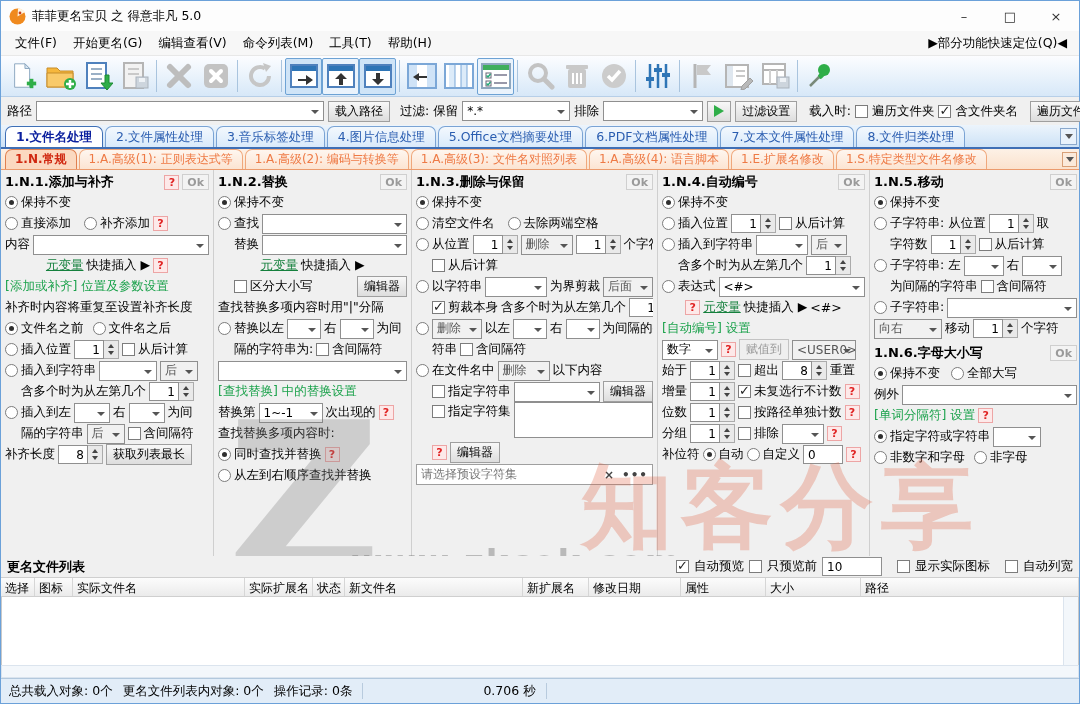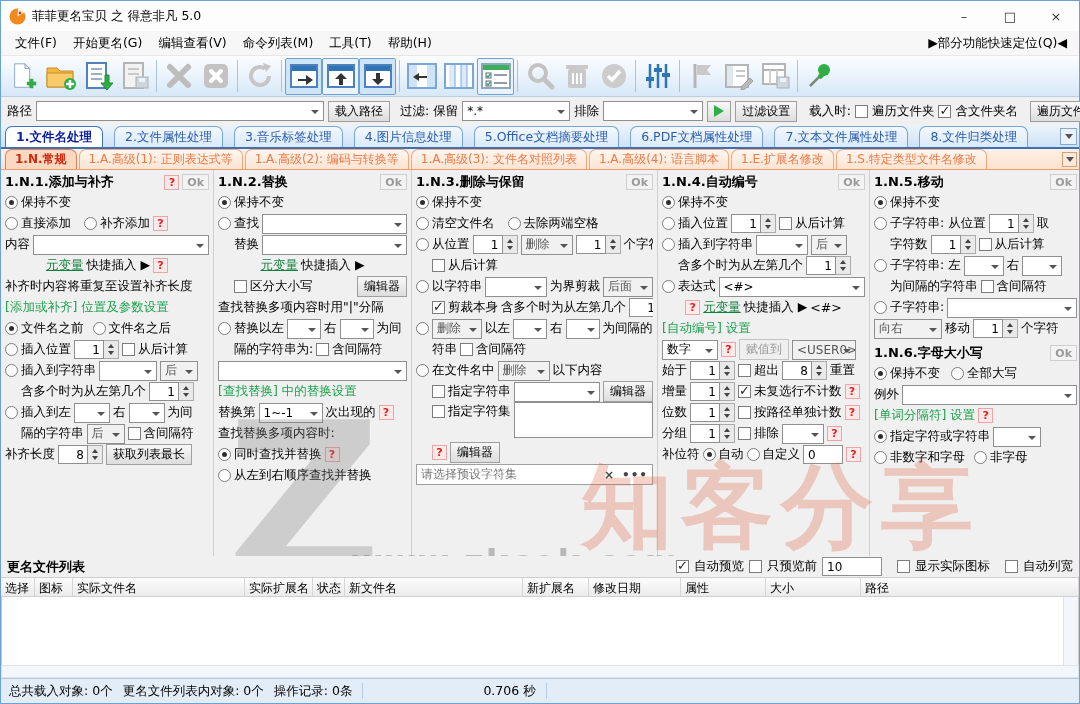--- a/index.html
+++ b/index.html
@@ -56,21 +56,21 @@
   .rd { width:13px; height:13px; border:1px solid #7c7c7c; border-radius:50%; background:#fff; position:relative; flex:none; }
   .rd.on::after { content:""; position:absolute; inset:3px; background:#2f2f2f; border-radius:50%; }
   .cb { width:13px; height:13px; border:1px solid #7c7c7c; background:#fff; position:relative; flex:none; }
   .cb.on::after { content:"✓"; position:absolute; left:0px; top:-3px; font-size:13px; font-weight:bold; color:#222; }
   .lnk { color:#15803d; text-decoration:underline; }
   .grn { color:#1ca24c; }
   .ibox { border:1px solid #8f8f8f; background:#fff; height:19px; display:inline-flex; align-items:center; padding:0 4px; font-size:12px; flex:none; }
   
   .maintabs { height:24px; background:linear-gradient(#ecf4fc,#cde2f6); display:flex; align-items:flex-end;
     padding:2px 2px 0 4px; border-bottom:2px solid #3f6fb5; flex:none; }
-  .mtab { padding:2px 10px 1px; margin-right:11px; border:1px solid #7aa3d4; border-bottom:none;
+  .mtab { padding:2px 10px 1px; margin-right:2px; border:1px solid #7aa3d4; border-bottom:none;
     border-radius:7px 7px 0 0; color:#2a5db0; background:linear-gradient(#f3f8fd,#d9eafb); font-size:12.5px; white-space:nowrap;text-align:center; }
   .mtab.active { background:#fff; color:#0a1f9e; font-weight:bold; border-color:#3f6fb5; }
   .tab-drop { margin-left:auto; width:17px; height:17px; border:1px solid #8aa8cc; background:#e9f2fb;
     display:flex; align-items:center; justify-content:center; margin-bottom:2px; }
   
   .subtabs { height:21px; background:linear-gradient(#fdf1e6,#fbe2cd); display:flex; align-items:flex-end;
     padding:1px 2px 0 4px; border-bottom:1px solid #eb9b6d; flex:none; }
   .stab { padding:1px 9px 1px; margin-right:2px; border:1px solid #f0a87c; border-bottom:none;
     border-radius:7px 7px 0 0; color:#ee7a45; background:linear-gradient(#fef6ef,#fce4d2); font-size:12px; white-space:nowrap; }
   .stab.active { background:#fbd9c0; color:#d02810; font-weight:bold; border-color:#e08050; }
@@ -396,24 +396,24 @@
         <span class="combo grow">
             <span class="car"></span>
           </span>
         </div>
       <div class="row" style="justify-content:center">
           <span class="lnk">元变量</span>
         <span>快捷插入 ▶</span>
         <span class="hq">?</span>
         </div>
       <div class="row">
+          <span class="grn">[添加或补齐] 位置及参数设置</span>
+        </div>
+      <div class="row">
           <span>补齐时内容将重复至设置补齐长度</span>
-        </div>
-      <div class="row">
-          <span class="grn">[添加或补齐] 位置及参数设置</span>
         </div>
       <div class="row">
           <span class="rd on"></span>
           <span>文件名之前</span>
         <span class="rd" style="margin-left:6px"></span>
           <span>文件名之后</span>
         </div>
       <div class="row">
           <span class="rd"></span>
           <span>插入位置</span>

